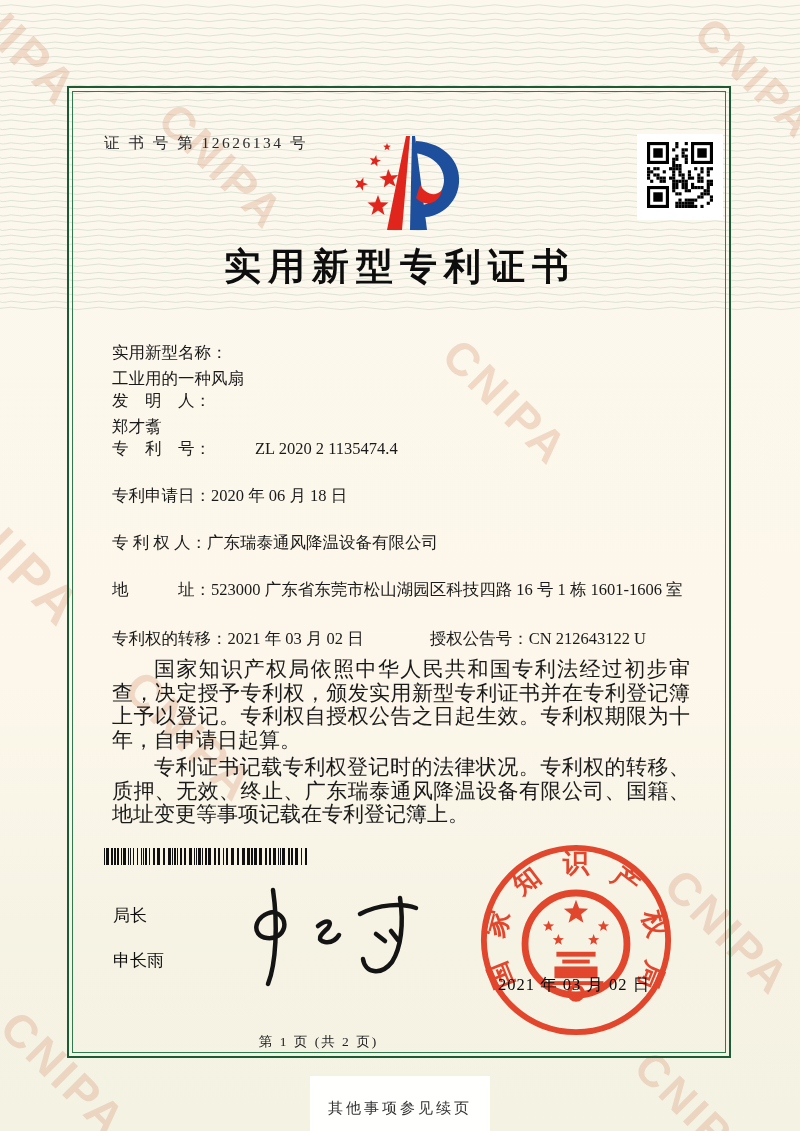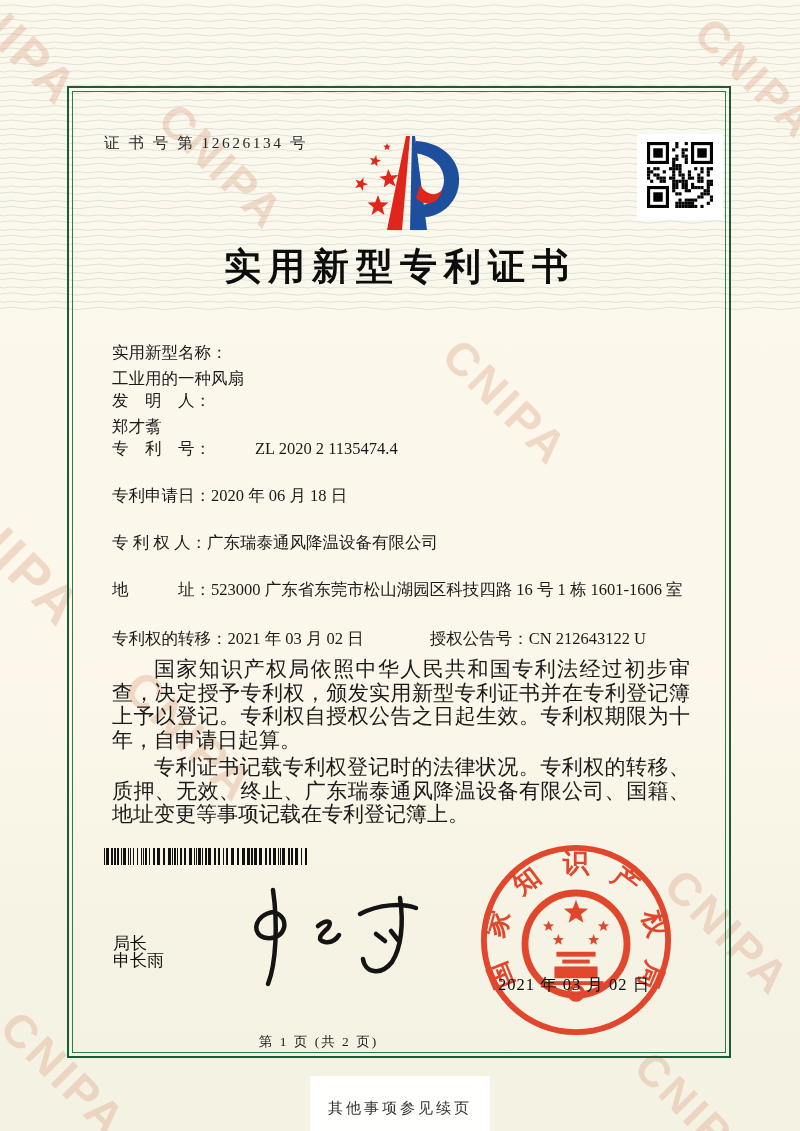--- a/index.html
+++ b/index.html
@@ -26,21 +26,21 @@
   #title{left:0;top:242px;width:800px;text-align:center;font-size:37px;font-weight:bold;
          letter-spacing:7px;color:#0d0d0d;}
   .row{left:112px;width:578px;font-size:16.5px;display:flex;line-height:26px;}
   .row .lbl{white-space:pre;flex:none;}
   .row .val{flex:1;}
   .pair2{margin-left:66px;display:flex;flex:none;justify-content:flex-end;}
   #paras{left:112px;top:658px;width:578px;font-size:21px;line-height:23.5px;
          text-align:justify;}
   #paras p{margin:0 0 4px 0;text-indent:2em;}
   #barcode{left:104px;top:848px;}
-  #director-label{left:113px;top:932px;font-size:17px;font-family:Liberation Serif, serif;color:#111;}
+  #director-label{left:113px;top:904px;font-size:17px;font-family:Liberation Serif, serif;color:#111;}
   #director-name{left:113px;top:949px;font-size:17px;font-family:"Liberation Sans","DejaVu Sans",sans-serif;color:#111;}
   #signature{left:232px;top:882px;}
   #seal{left:478px;top:842px;}
   #seal-date{left:498px;top:974px;font-size:16.5px;letter-spacing:1px;color:#0a0a0a;z-index:4;}
   #page-info{left:0;top:1033px;width:637px;text-align:center;font-size:13.5px;letter-spacing:2px;color:#222;}
   #cont-note{left:0;top:1076px;width:800px;text-align:center;z-index:3;}
   #cont-note span{display:inline-block;background:rgba(255,255,255,0.95);padding:23px 18px;
          font-size:15px;letter-spacing:3px;color:#333;}
 </style>
 </head>

